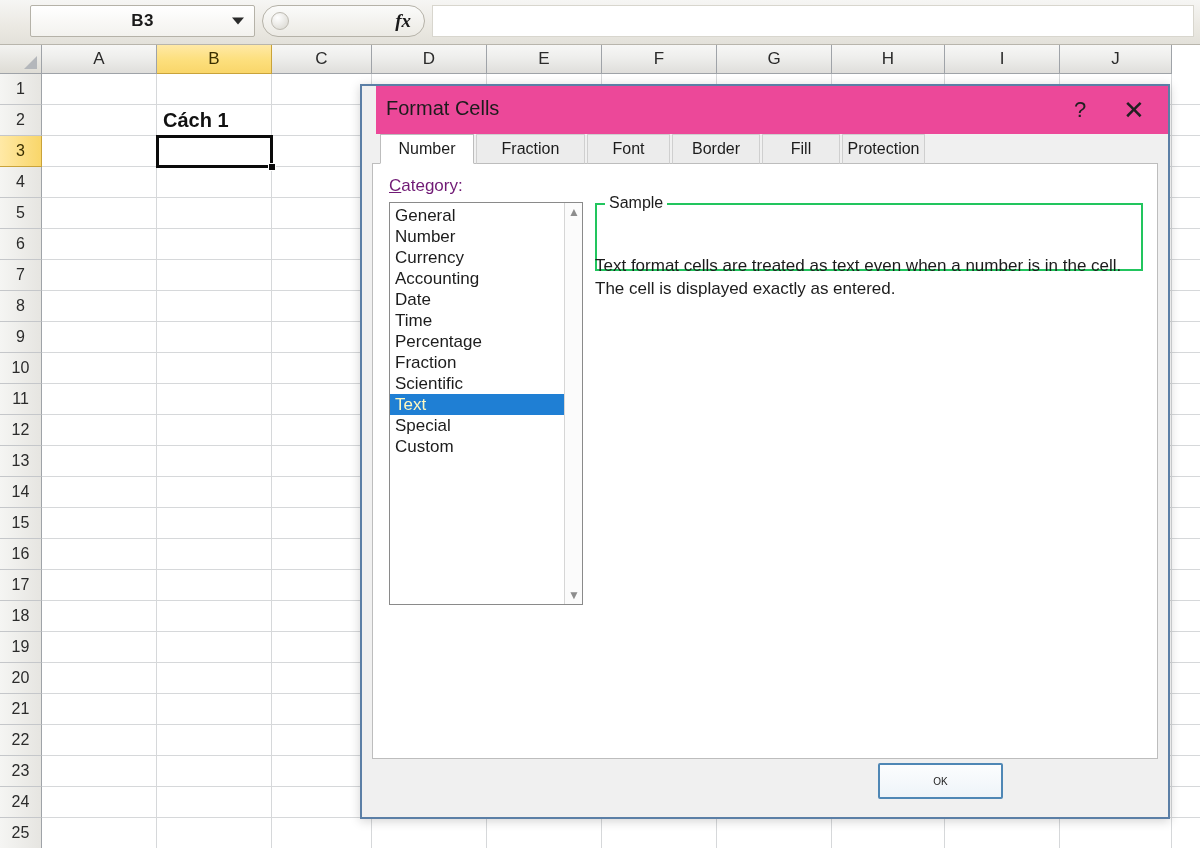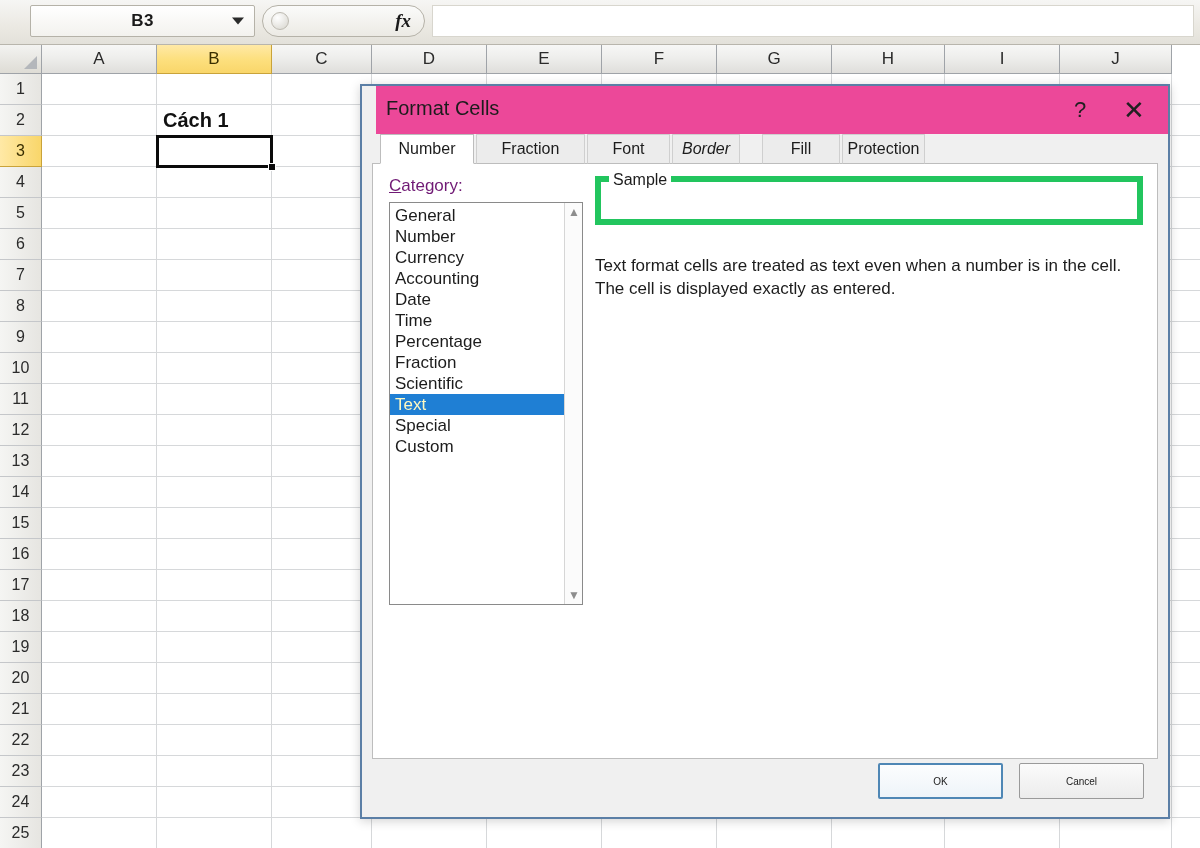--- a/index.html
+++ b/index.html
@@ -211,22 +211,22 @@
   .vscroll-btn {
     position: absolute; left: 0; width: 18px; height: 18px;
     background: #fbfbfb;
     display: flex; align-items: center; justify-content: center;
     color: #8d8d8d; font-size: 12px;
   }
   .vscroll-btn.up { top: 0; }
   .vscroll-btn.down { bottom: 0; }
 
   .sample-group {
-    position: absolute; left: 222px; top: 12px; right: 14px; height: 49px;
-    border: 6px solid #22c55e;
+    position: absolute; left: 222px; top: 39px; right: 14px; height: 68px;
+    border: 2px solid #22c55e;
   }
   .sample-legend {
     position: absolute; left: 8px; top: -11px;
     background: #ffffff; padding: 0 4px;
     font-size: 16px; color: #1c1c1c;
   }
 
   .desc {
     position: absolute; left: 222px; top: 90px; right: 14px;
     font-size: 17px; color: #1c1c1c; line-height: 1.38;
@@ -358,21 +358,21 @@
       <span class="dlg-title">Format Cells</span>
       <span class="dlg-help">?</span>
       <span class="dlg-close">✕</span>
     </div>
 
     <div class="dlg-body">
       <div class="tabstrip" id="tabstrip">
           <div class="tab active" style="left: 8px; width: 94px;">Number</div>
           <div class="tab" style="left: 104px; width: 109px;">Fraction</div>
           <div class="tab" style="left: 215px; width: 83px;">Font</div>
-          <div class="tab" style="left: 300px; width: 68px; font-style: italic;">Border</div>
+          <div class="tab" style="left: 300px; width: 88px;">Border</div>
           <div class="tab" style="left: 390px; width: 78px;">Fill</div>
           <div class="tab" style="left: 470px; width: 83px;">Protection</div>
         </div>
 
       <div class="tabpanel">
         <div class="cat-label"><span class="mnemonic">C</span><span>ategory:</span></div>
 
         <div class="listbox">
           <div class="listbox-inner" id="catlist">
               <div class="list-item">General</div>
@@ -400,18 +400,17 @@
         </div>
 
         <div class="desc">
           <div>Text format cells are treated as text even when a number is in the cell.</div>
           <div>The cell is displayed exactly as entered.</div>
         </div>
       </div>
 
       <div class="btn-row">
         <div class="btn primary btn-ok">OK</div>
-        <div class="btn btn-cancel">Cancel</div>
       </div>
     </div>
   </div>
 
 </div>
 
 </body></html>

